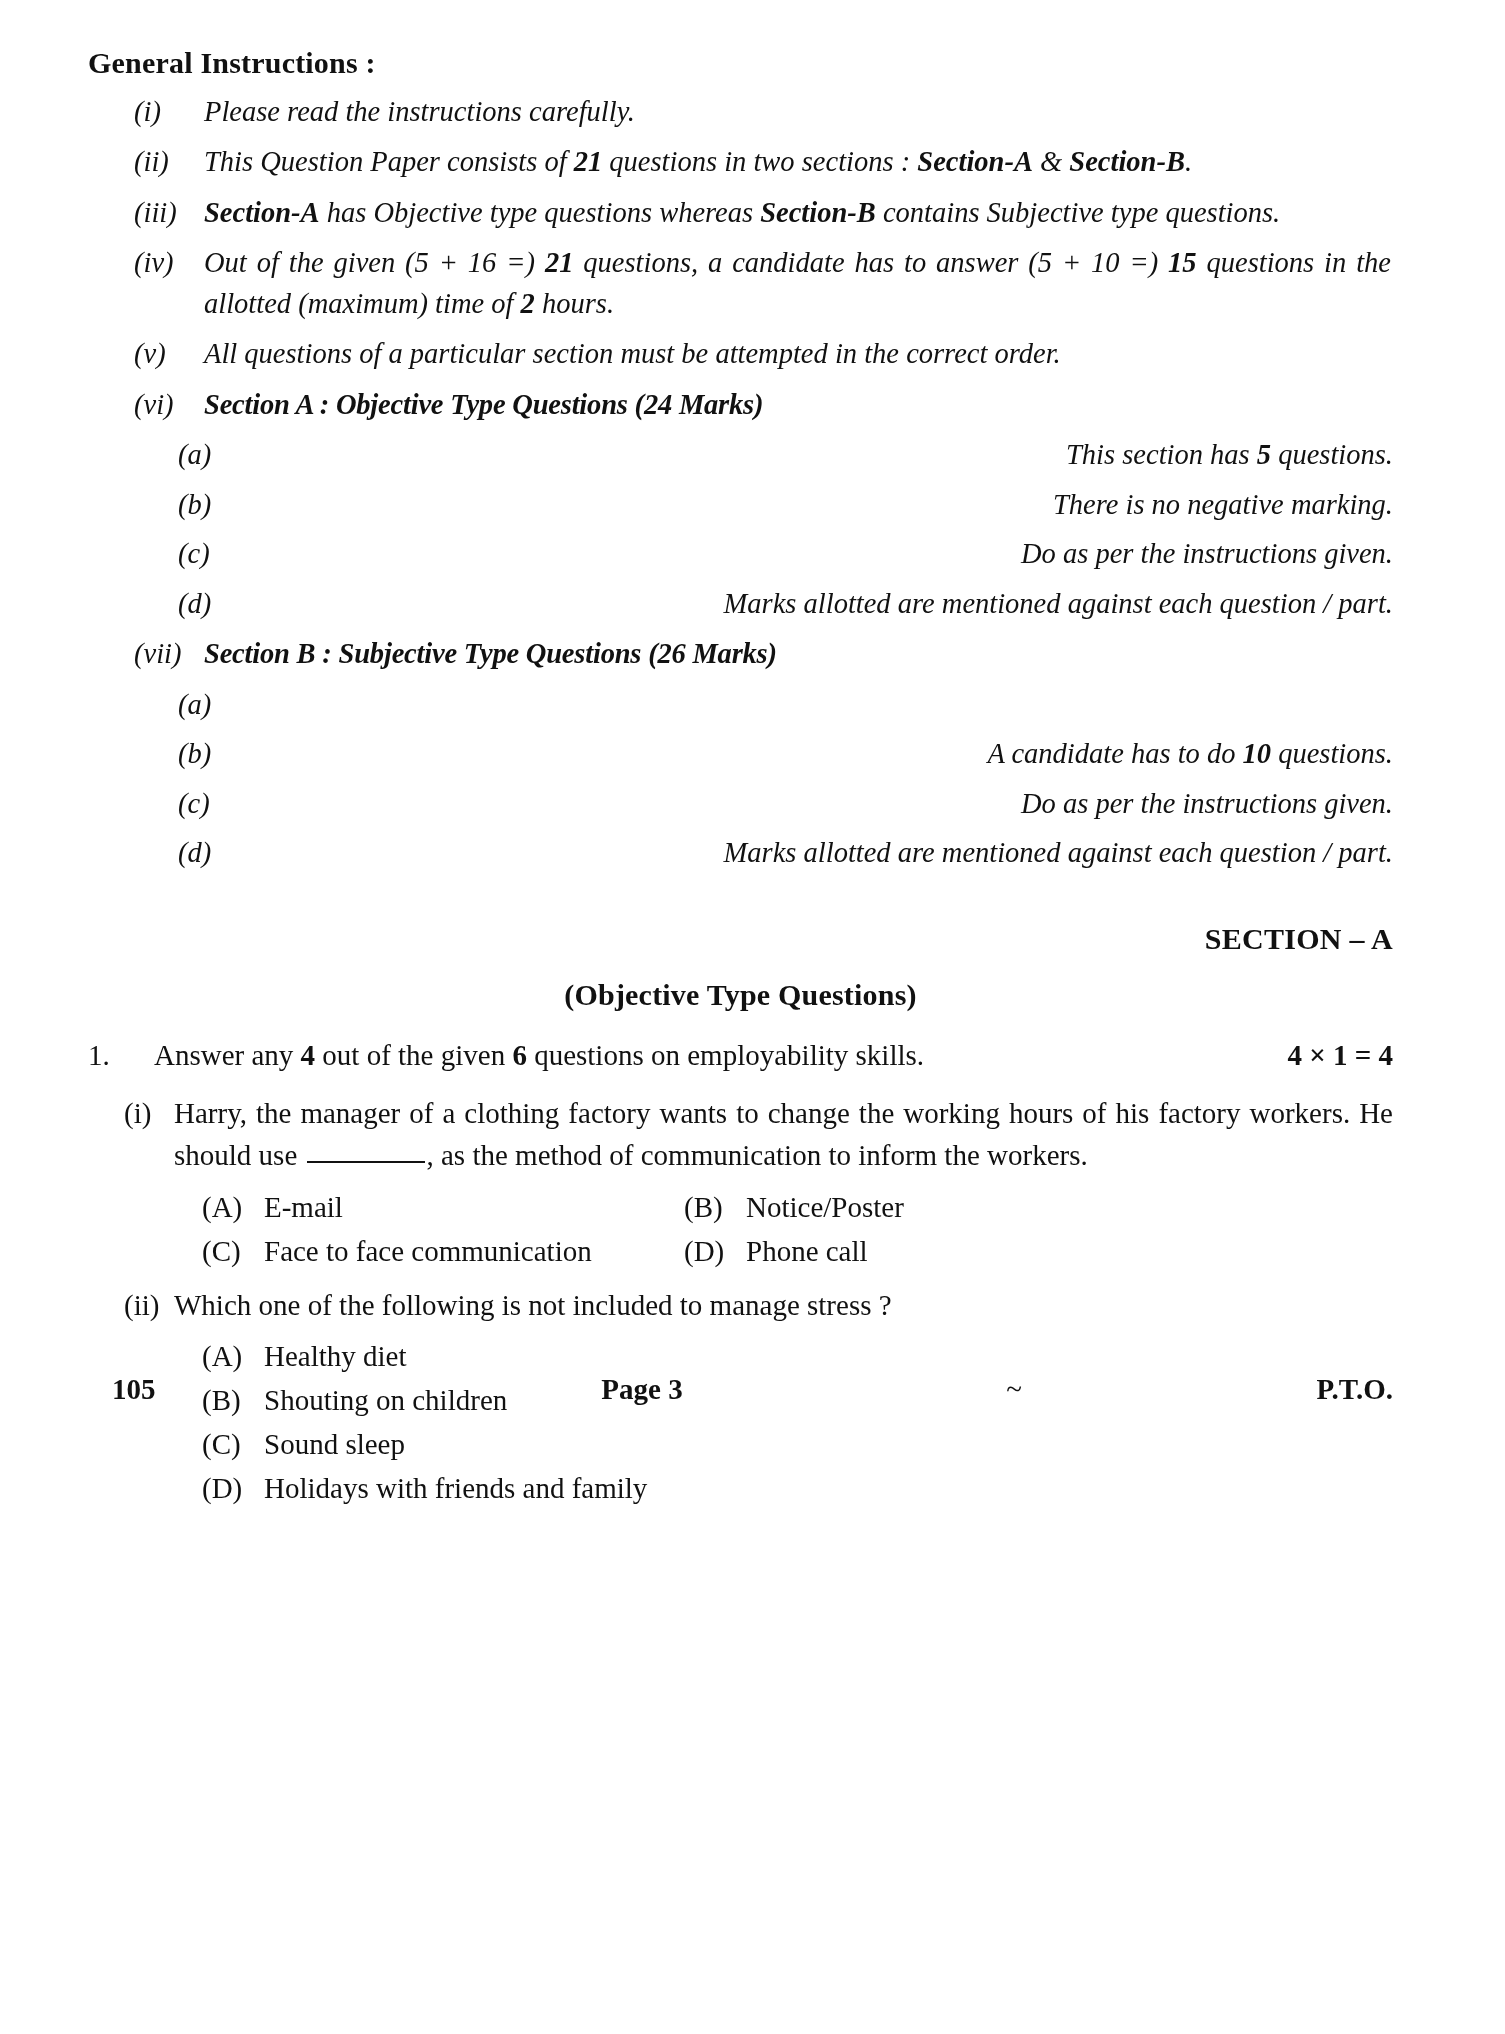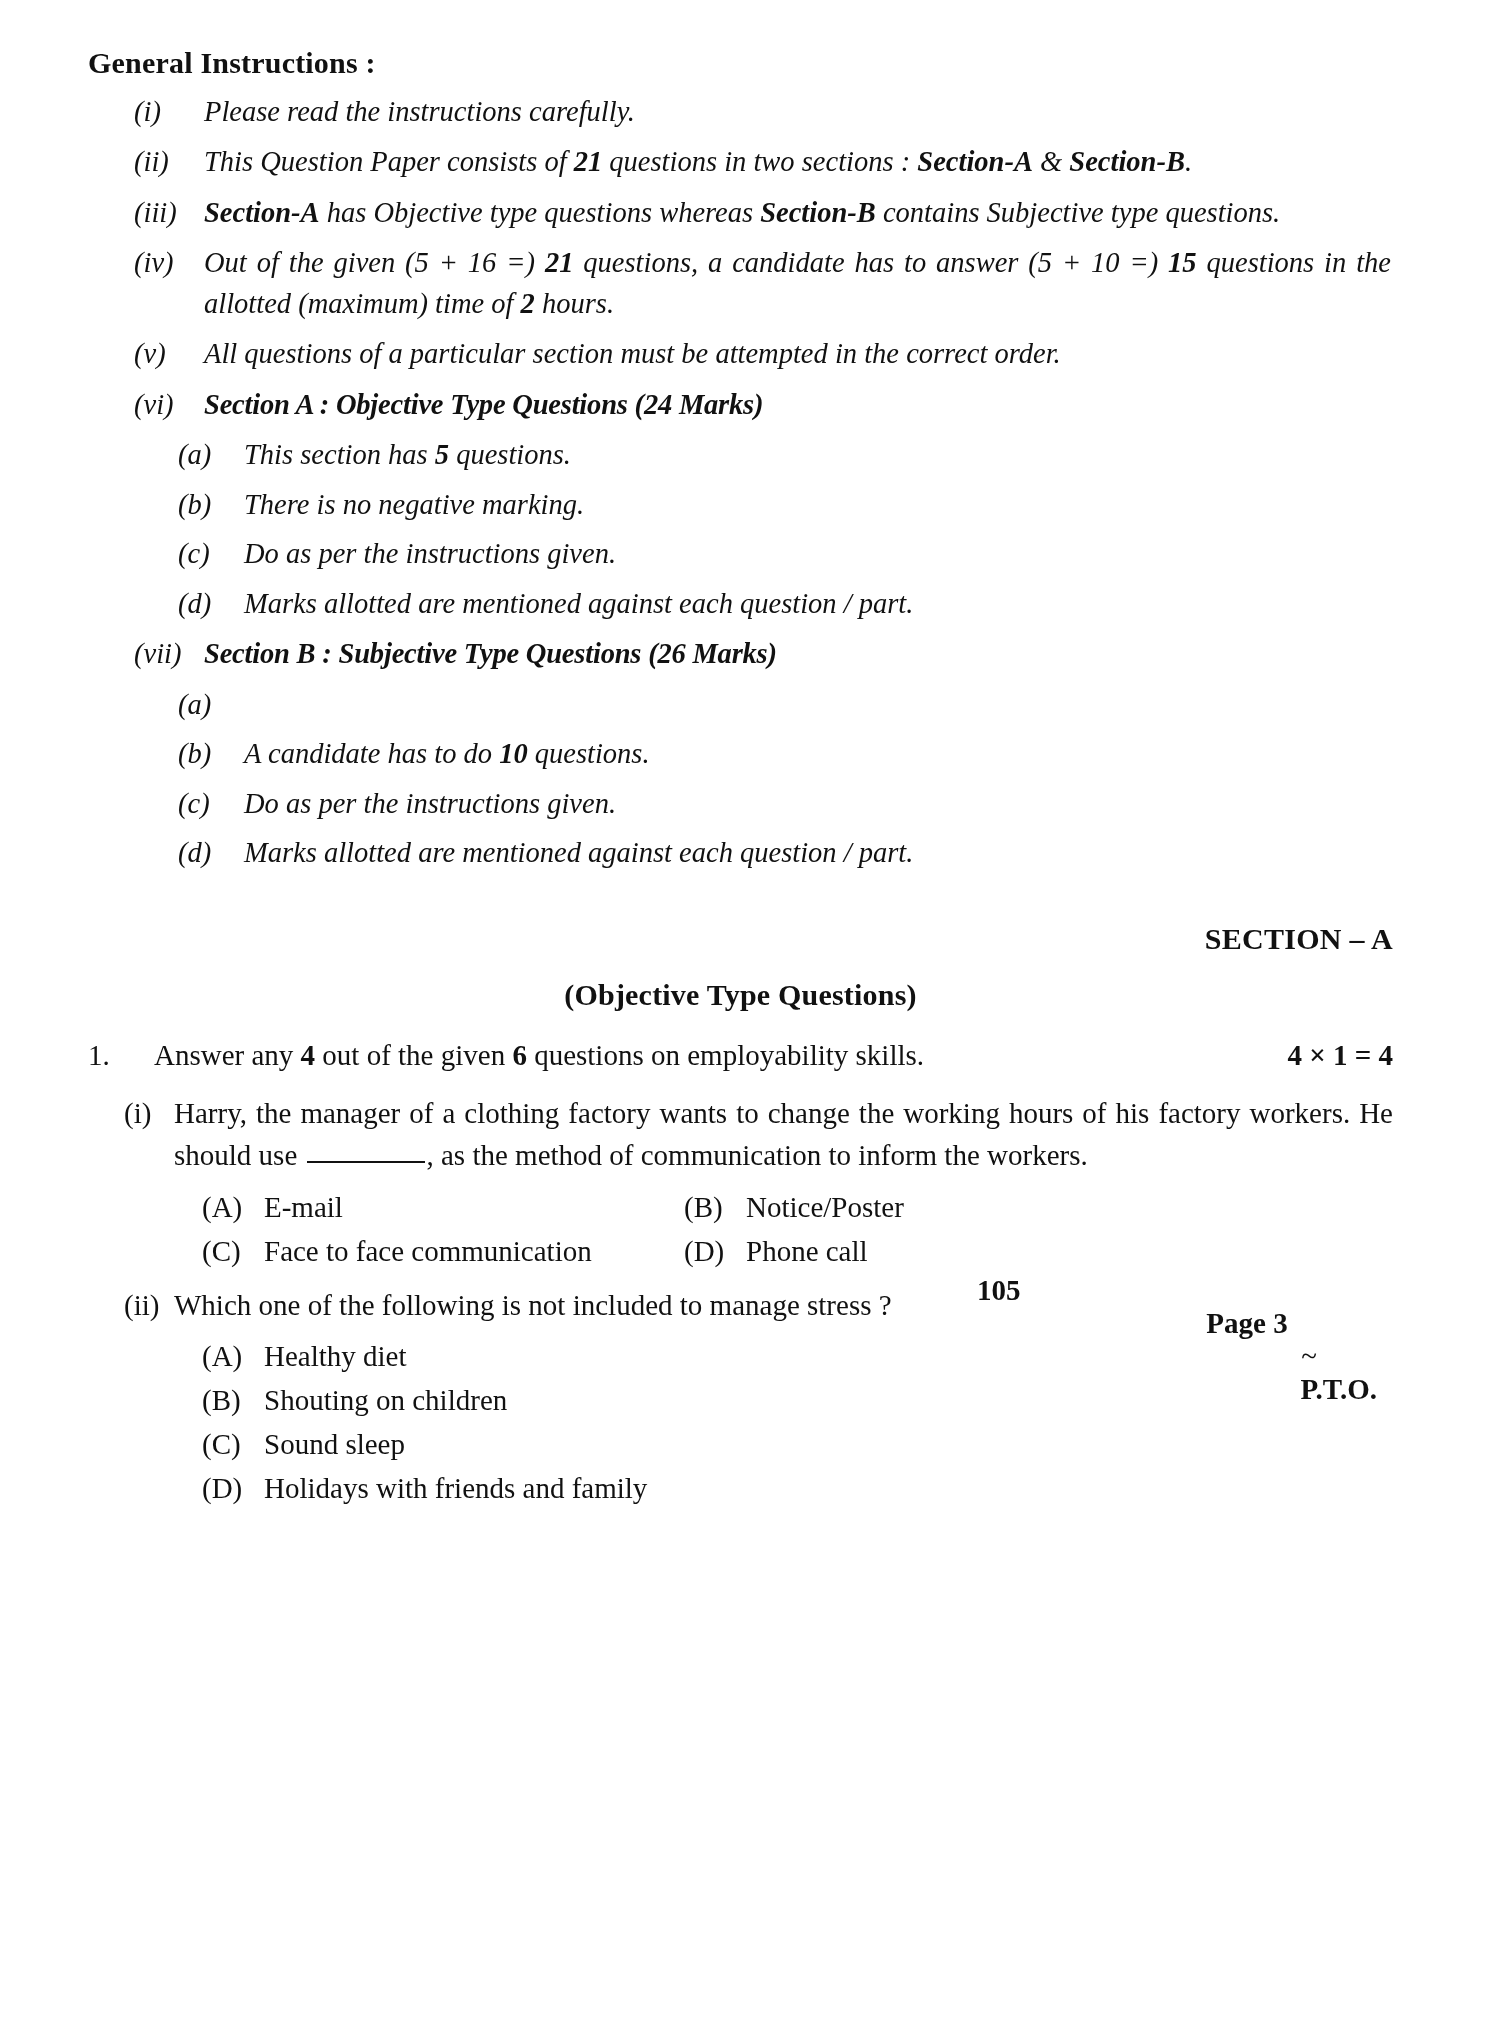--- a/index.html
+++ b/index.html
@@ -85,21 +85,21 @@
     font-size: 28.5px;
     line-height: 1.42;
     margin-bottom: 9px;
   }
   .sub-row .marker {
     flex: 0 0 auto;
     width: 156px;
     box-sizing: border-box;
     padding-left: 90px;
   }
-  .sub-row .body { flex: 1 1 auto; }
+  .sub-row .body { flex: 1 1 auto; text-align: right; }
   .sub-row b { font-weight: bold; font-style: italic; }
 
   
   .section-title {
     text-align: right;
     font-weight: bold;
     font-size: 30px;
     margin: 48px 0 0 0;
     letter-spacing: .3px;
   }
@@ -189,26 +189,25 @@
     flex: 0 0 auto;
     width: 62px;
   }
   .opt .otext { flex: 1 1 auto; }
   .opt-list-1 .opt { margin-bottom: 11px; }
 
   
   .footer {
     position: absolute;
     left: 112px;
-    right: 128px;
+    right: 112px;
     bottom: 628px;
     display: flex;
-    align-items: flex-end;
-    font-size: 29px;
-    flex-direction: column;
+    align-items: center;
+    font-size: 29px;
   }
   .footer .f-code {
     font-weight: bold;
     flex: 0 0 auto;
     width: 400px;
     text-align: left;
   }
   .footer .f-page {
     flex: 0 0 auto;
     font-weight: bold;

